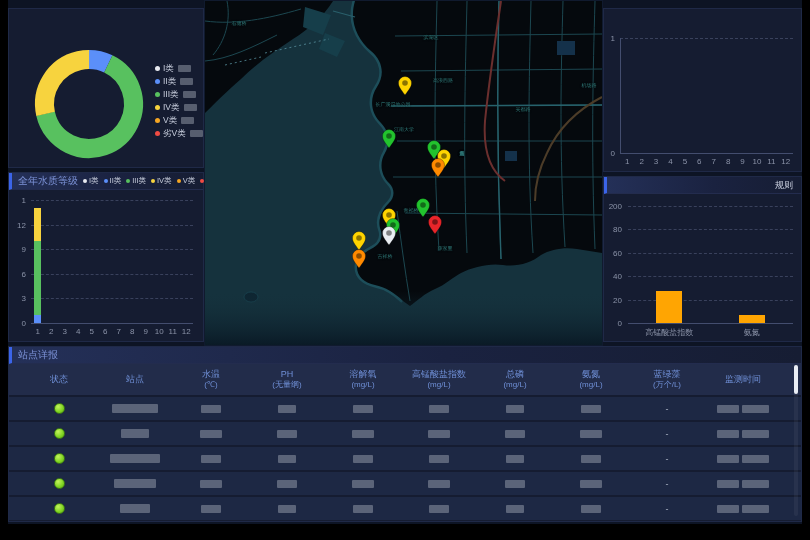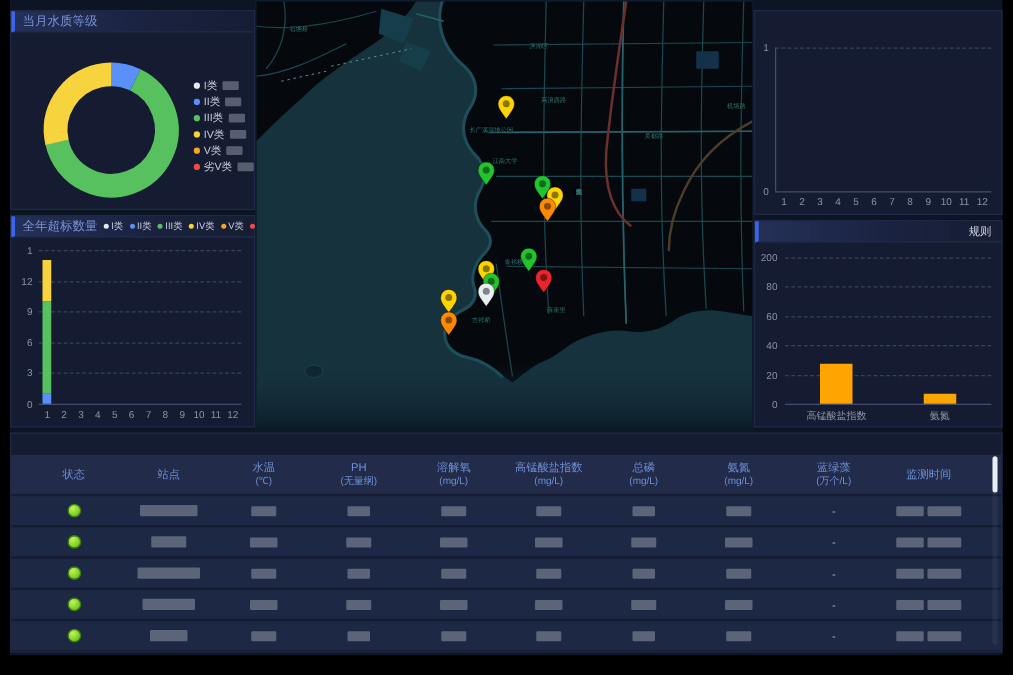--- a/index.html
+++ b/index.html
@@ -41,23 +41,20 @@
     text-shadow:0 0 2px #000;}
   .maplabel.vert{writing-mode:vertical-lr;}
   svg{display:block;}
 </style>
 </head>
 <body>
 
 <div class="stage">
 
   <section class="panel" id="panelA" style="left:0;top:8px;width:196px;height:160px;">
-    <div class="ptitle">
-      <span class="t">当月水质等级</span>
-    </div>
     <div class="chart">
       <svg id="donutSvg" width="196" height="143">
           <circle cx="80" cy="78" r="44.5" fill="none" stroke="#5b8ff9" stroke-width="19" stroke-dasharray="19.97155329782083 259.6301928716708" transform="rotate(-90 80 78)"></circle>
           <circle cx="80" cy="78" r="44.5" fill="none" stroke="#58c15f" stroke-width="19" stroke-dasharray="179.74397968038747 99.85776648910414" transform="rotate(-64.28571428571429 80 78)"></circle>
           <circle cx="80" cy="78" r="44.5" fill="none" stroke="#f7d33e" stroke-width="19" stroke-dasharray="79.88621319128332 199.71553297820827" transform="rotate(167.14285714285717 80 78)"></circle>
         </svg>
       <div class="vlegend" id="donutLegend" style="left:146px;top:36px;">
           <div class="vleg-item">
             <div class="dot" style="background: rgb(232, 234, 240);"></div>
             <div class="lglab">I类</div>
@@ -87,21 +84,21 @@
             <div class="dot" style="background: rgb(240, 75, 67);"></div>
             <div class="lglab">劣V类</div>
             <div class="blur sm"></div>
           </div>
         </div>
     </div>
   </section>
 
   <section class="panel" id="panelB" style="left:0;top:172px;width:196px;height:170px;">
     <div class="ptitle">
-      <span class="t">全年超标数量</span>
+      <span class="t">全年水质等级</span>
       <div class="hleg" id="barLegend">
           <div class="vleg-item">
             <div class="dot" style="background: rgb(232, 234, 240); width: 4px; height: 4px; margin-right: 2px;"></div>
             <div class="lglab" style="font-size: 7.5px;">I类</div>
           </div>
           <div class="vleg-item">
             <div class="dot" style="background: rgb(91, 143, 249); width: 4px; height: 4px; margin-right: 2px;"></div>
             <div class="lglab" style="font-size: 7.5px;">II类</div>
           </div>
           <div class="vleg-item">
@@ -317,20 +314,23 @@
         <div class="tick y" style="left: 0px; width: 18px; top: 12px;">200</div>
         <div class="aline" style="left: 24px; width: 165px; top: 129px; height: 1px;"></div>
         <div class="bar" style="left: 52.25px; width: 26px; top: 97.41px; height: 31.59px; background: rgb(255, 165, 2);"></div>
         <div class="tick x" style="left: 65.25px; top: 133px; font-size: 8px;">高锰酸盐指数</div>
         <div class="bar" style="left: 134.75px; width: 26px; top: 120.81px; height: 8.19px; background: rgb(255, 165, 2);"></div>
         <div class="tick x" style="left: 147.75px; top: 133px; font-size: 8px;">氨氮</div>
       </div>
   </section>
 
   <section class="panel" id="tablePanel" style="left:0;top:346px;width:794px;height:176px;">
+    <div class="ptitle">
+      <span class="t">站点详报</span>
+    </div>
     <div class="thead" id="thead">
         <div class="th">
           <div>状态</div>
         </div>
         <div class="th">
           <div>站点</div>
         </div>
         <div class="th">
           <div>水温</div>
           <div style="font-size: 8px;">(℃)</div>

